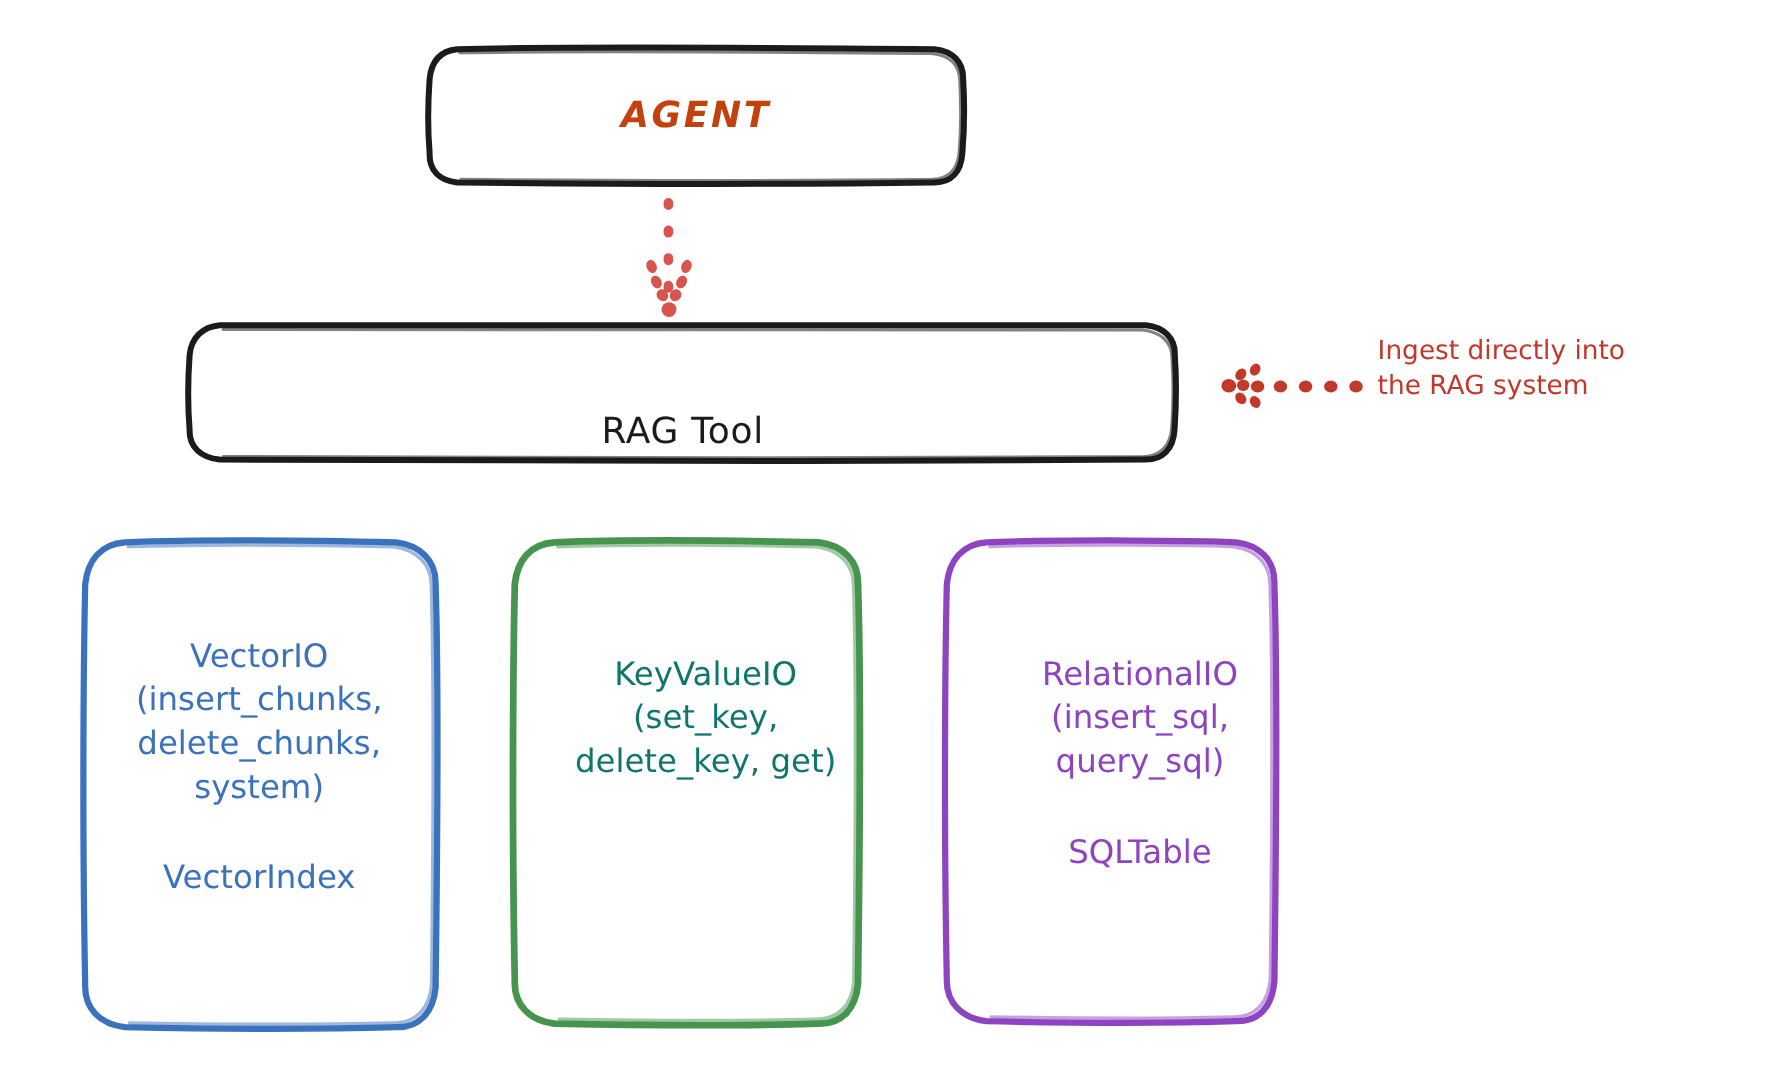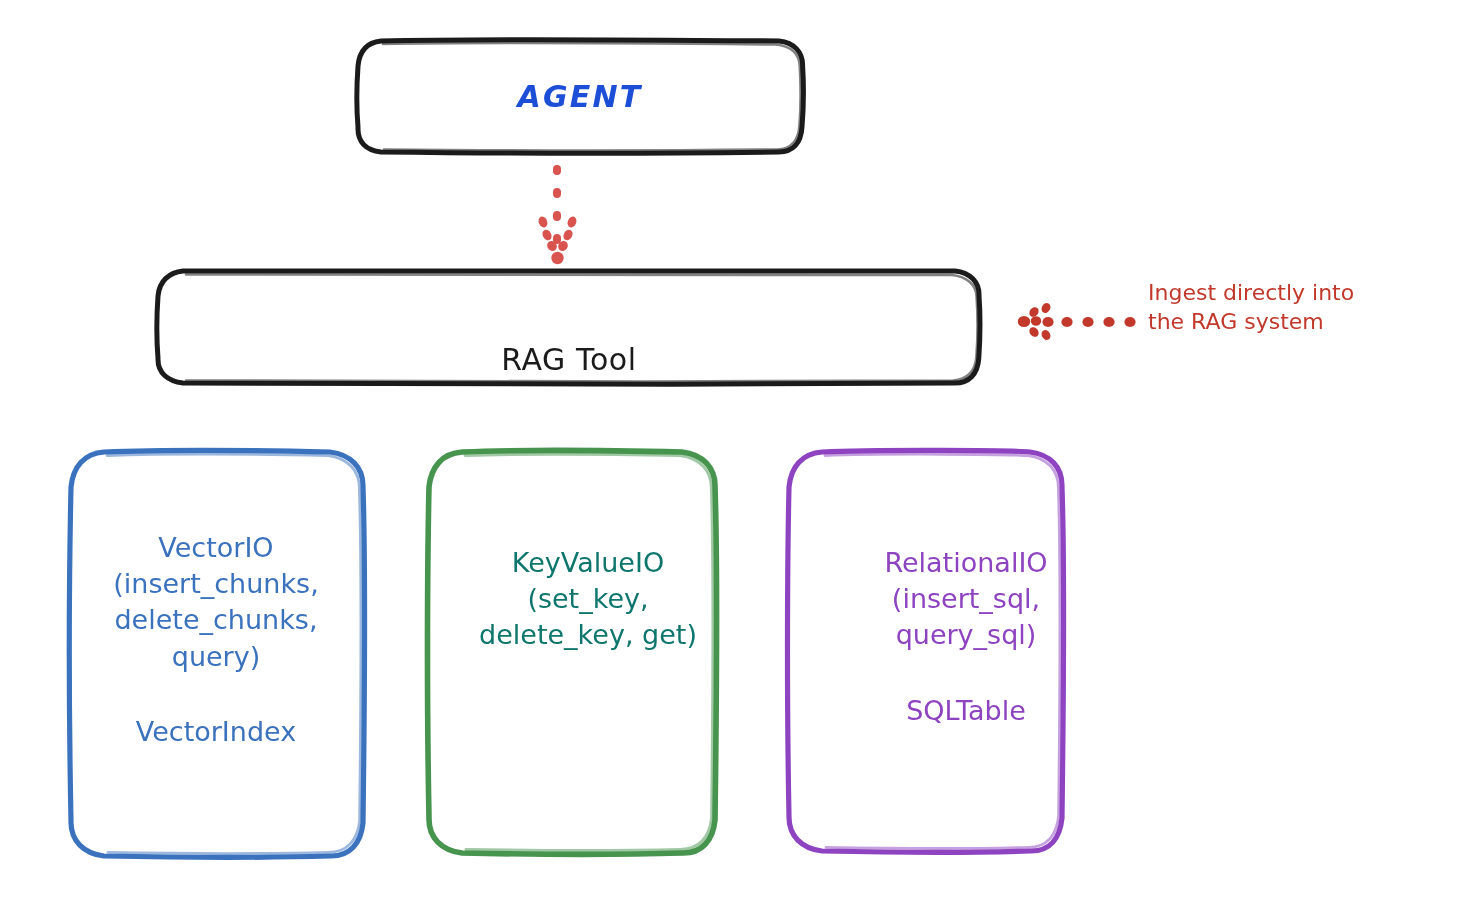--- a/index.html
+++ b/index.html
@@ -39,21 +39,21 @@
   
   #agent-label {
     left: 357px;
     top: 40px;
     width: 446px;
     height: 113px;
     font-size: 30px;
     font-style: italic;
     font-weight: 600;
     letter-spacing: 2.2px;
-    color: #1d4ed8;
+    color: #c2410c;
   }
   
   #rag-tool-label {
     left: 157px;
     top: 270px;
     width: 824px;
     height: 114px;
     font-size: 30px;
     font-weight: 500;
     letter-spacing: 0.6px;
@@ -81,21 +81,20 @@
     left: 68px; top: 530px; width: 296px;
     color: #3a72bd;
   }
   #kv-text {
     left: 424px; top: 545px; width: 328px;
     color: #0f766e;
   }
   #rel-text {
     left: 786px; top: 545px; width: 328px;
     color: #8e44c0;
-    padding-left: 16px;
   }
   
   #ingest-note {
     position: absolute;
     left: 1148px;
     top: 278px;
     width: 320px;
     font-size: 22px;
     font-weight: 500;
     line-height: 1.32;
@@ -236,21 +235,21 @@
   </svg>
 
   <div class="node-label" id="agent-label">AGENT</div>
 
   <div class="node-label" id="rag-tool-label">RAG Tool</div>
 
   <div class="card-text" id="vector-text">
     <div class="api-block">VectorIO
 (insert_chunks,
 delete_chunks,
-query)</div>
+system)</div>
     <div class="index-block">VectorIndex</div>
   </div>
 
   <div class="card-text" id="kv-text">
     <div class="api-block">KeyValueIO
 (set_key,
 delete_key, get)</div>
   </div>
 
   <div class="card-text" id="rel-text">

